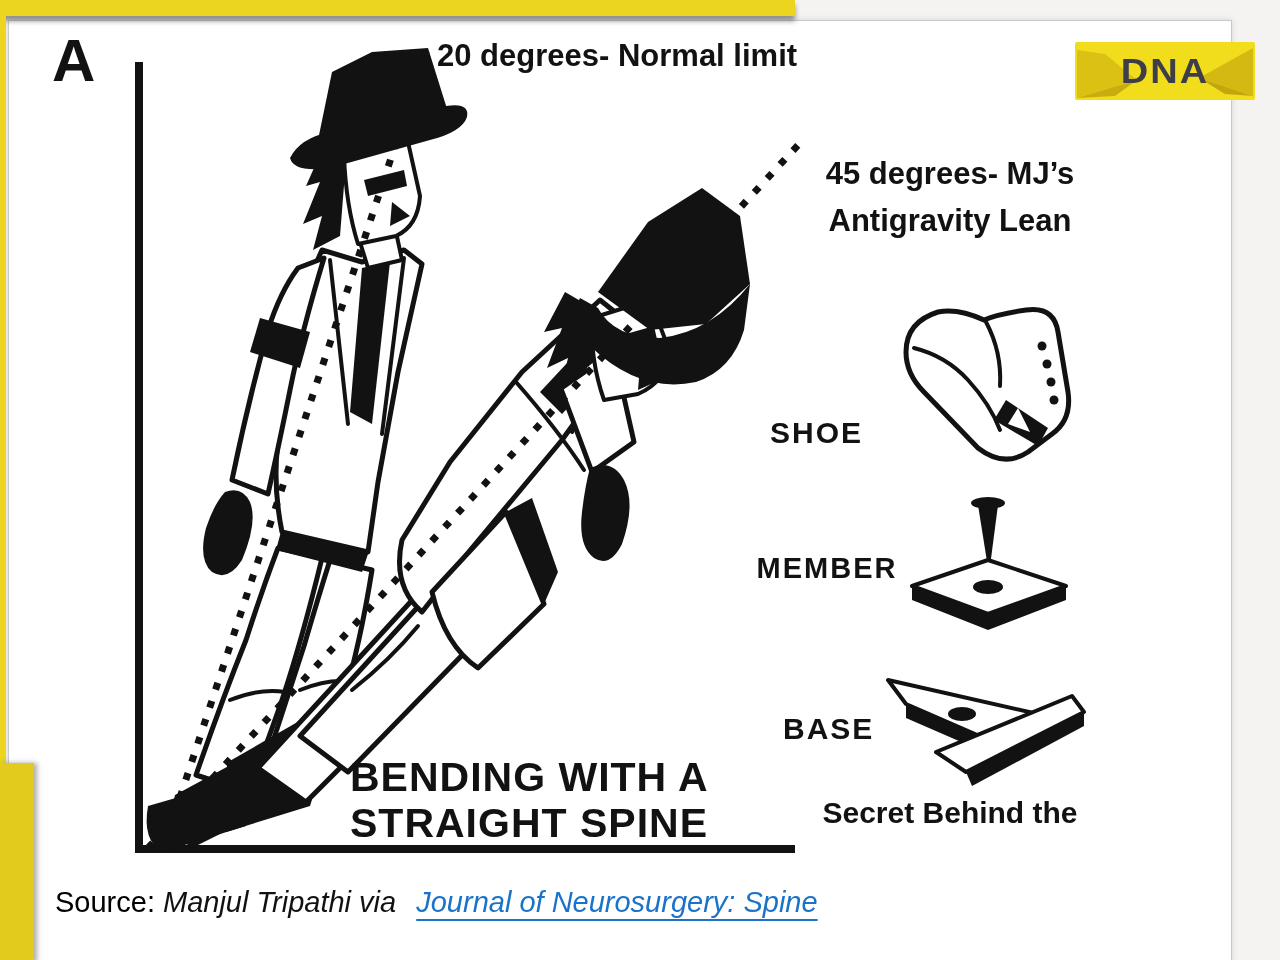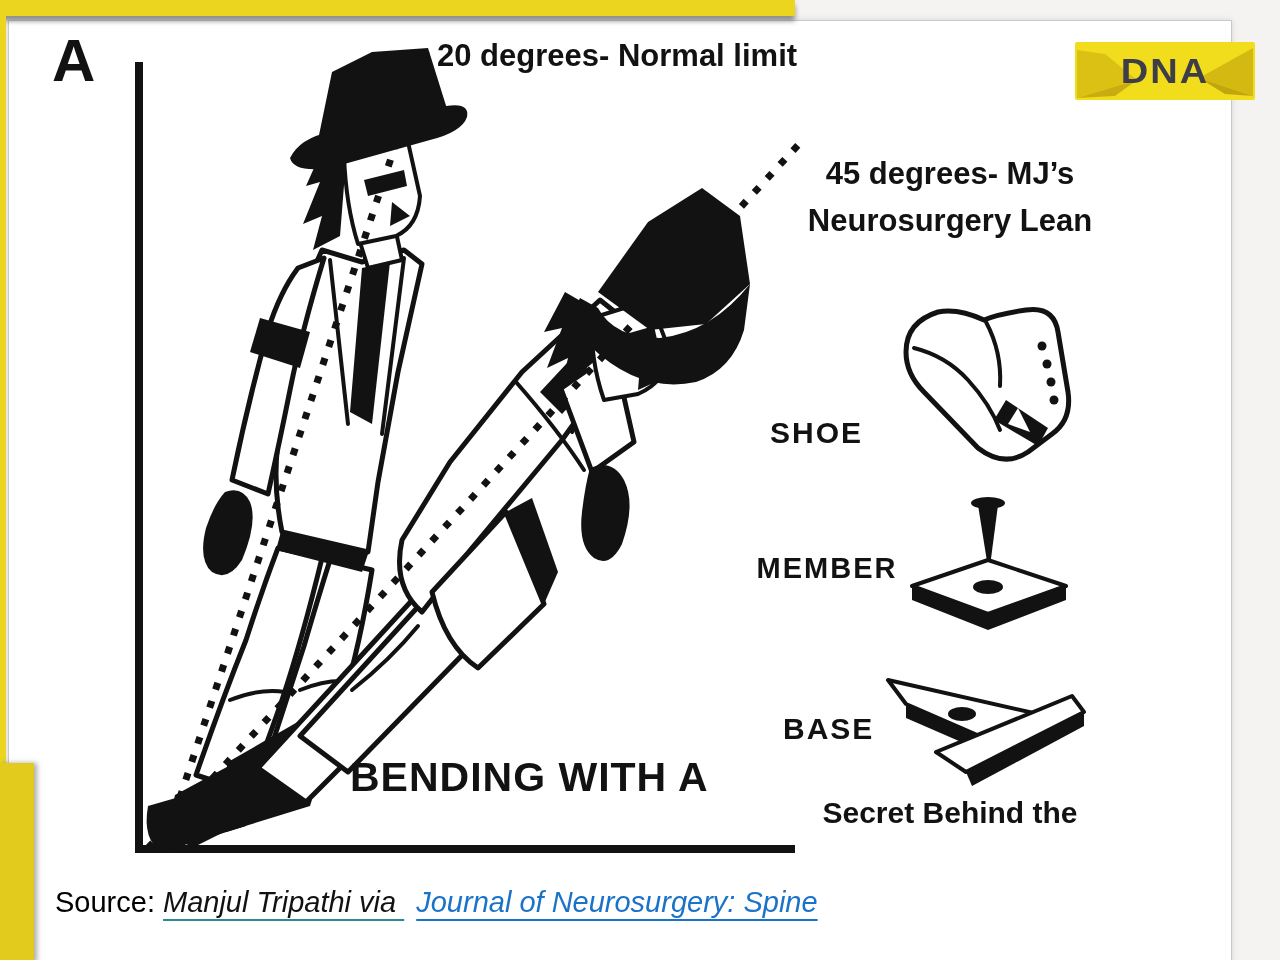--- a/index.html
+++ b/index.html
@@ -29,21 +29,21 @@
   .t-normal{left:437px;top:38px;font-size:31px;}
   .t-45{left:770px;top:150px;width:360px;text-align:center;font-size:31px;line-height:47px;}
   .t-shoe{left:770px;top:416px;font-size:30px;letter-spacing:2px;}
   .t-hitch{left:732px;top:546px;width:190px;text-align:center;font-size:29px;line-height:45px;letter-spacing:2px;}
   .t-base{left:783px;top:712px;font-size:30px;letter-spacing:2px;}
   .t-secret{left:762px;top:790px;width:376px;text-align:center;font-size:30px;line-height:45px;}
   .t-bend{left:350px;top:754px;font-size:41px;line-height:46px;letter-spacing:1px;}
   .t-source{left:55px;top:886px;font-size:29px;font-weight:normal;z-index:5;}
   .t-source .src-prefix{color:#000000;font-style:normal;}
   .t-source .src-author{
-    color:#111;font-style:italic;text-decoration:underline;
+    color:#111;font-style:italic;
     text-underline-offset:7px;text-decoration-thickness:2px;text-decoration-color:#2a8a96;
   }
   .t-source .src-journal{
     font-style:italic;text-decoration:underline;
     text-underline-offset:7px;text-decoration-thickness:2px;margin-left:12px;
   }
   .dna-logo{position:absolute;left:1075px;top:42px;width:180px;height:58px;z-index:5;}
   .dna-logo svg{position:absolute;left:0;top:0;}
   .dna-text{
     position:absolute;left:0;top:0;width:180px;height:58px;line-height:58px;text-align:center;
@@ -182,37 +182,38 @@
       <path d="M966,772 L1084,712 L1084,726 L972,786 Z" fill="#121212"></path>
     </g>
   </svg>
 
   <div class="txt panel-a">A</div>
 
   <div class="txt t-normal">20 degrees- Normal limit</div>
 
   <div class="txt t-45">
     <div>45 degrees- MJ’s</div>
-    <div>Neurosurgery Lean</div>
+    <div>Antigravity Lean</div>
   </div>
 
   <div class="txt t-shoe">SHOE</div>
 
   <div class="txt t-hitch">
     <div>MEMBER</div>
   </div>
 
   <div class="txt t-base">BASE</div>
 
   <div class="txt t-secret">
     <div>Secret Behind the</div>
   </div>
 
   <div class="txt t-bend">
     <div>BENDING WITH A</div>
+    <div>STRAIGHT SPINE</div>
   </div>
 
   <div class="txt t-source">
     <span class="src-prefix">Source: </span><span class="src-author">Manjul Tripathi via </span><span class="src-journal" style="color:#1a73c8;text-decoration-color:#1a73c8;">Journal of Neurosurgery: Spine</span>
   </div>
 
   <div class="dna-logo">
     <svg width="180" height="58" viewBox="0 0 180 58">
       <rect x="0" y="0" width="180" height="58" rx="2" fill="#f2dd1d"></rect>
       <polygon points="2,56 62,38 30,12 2,8" fill="#dcc115"></polygon>

